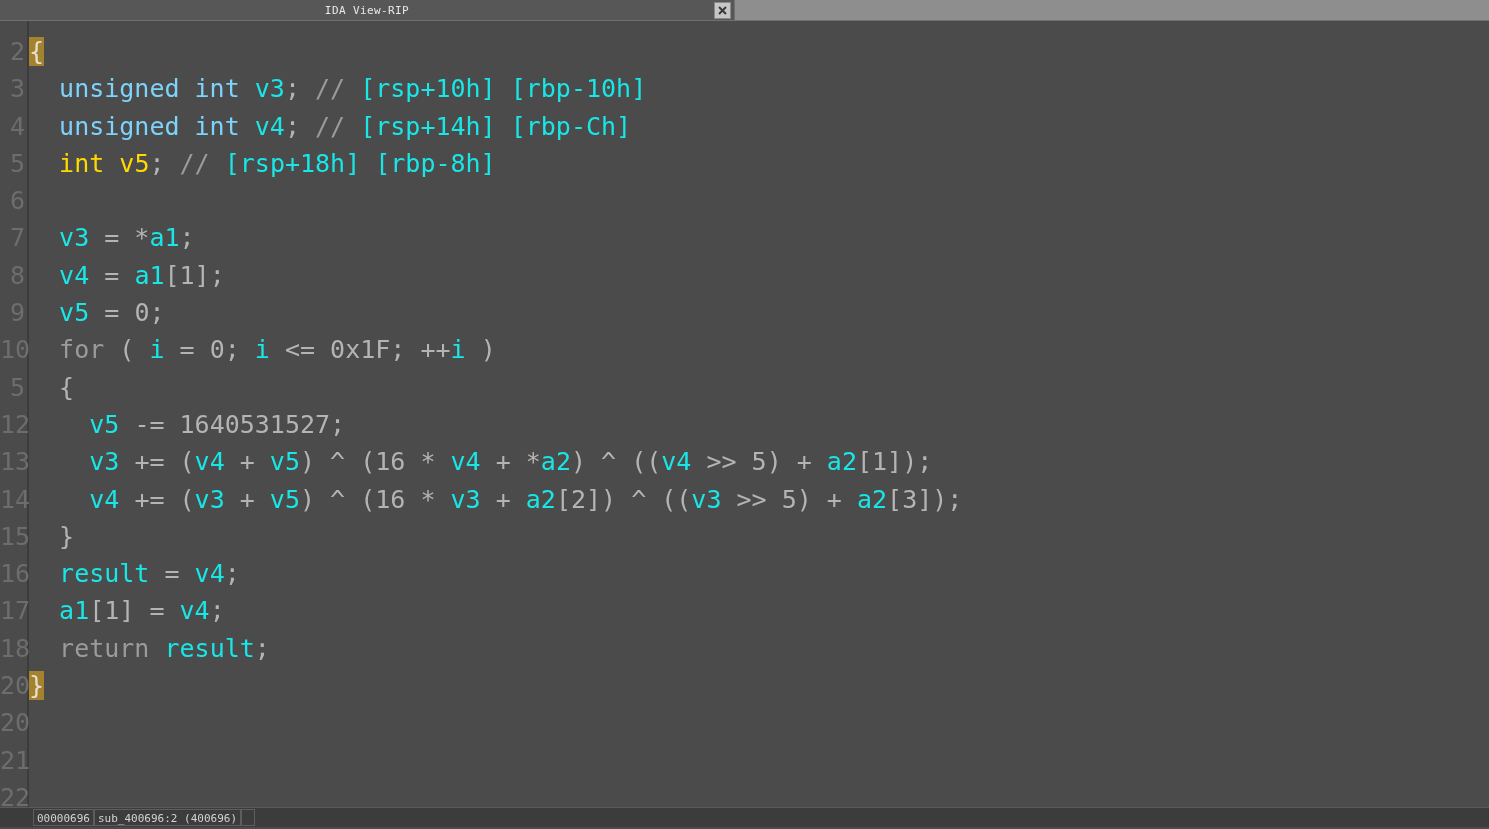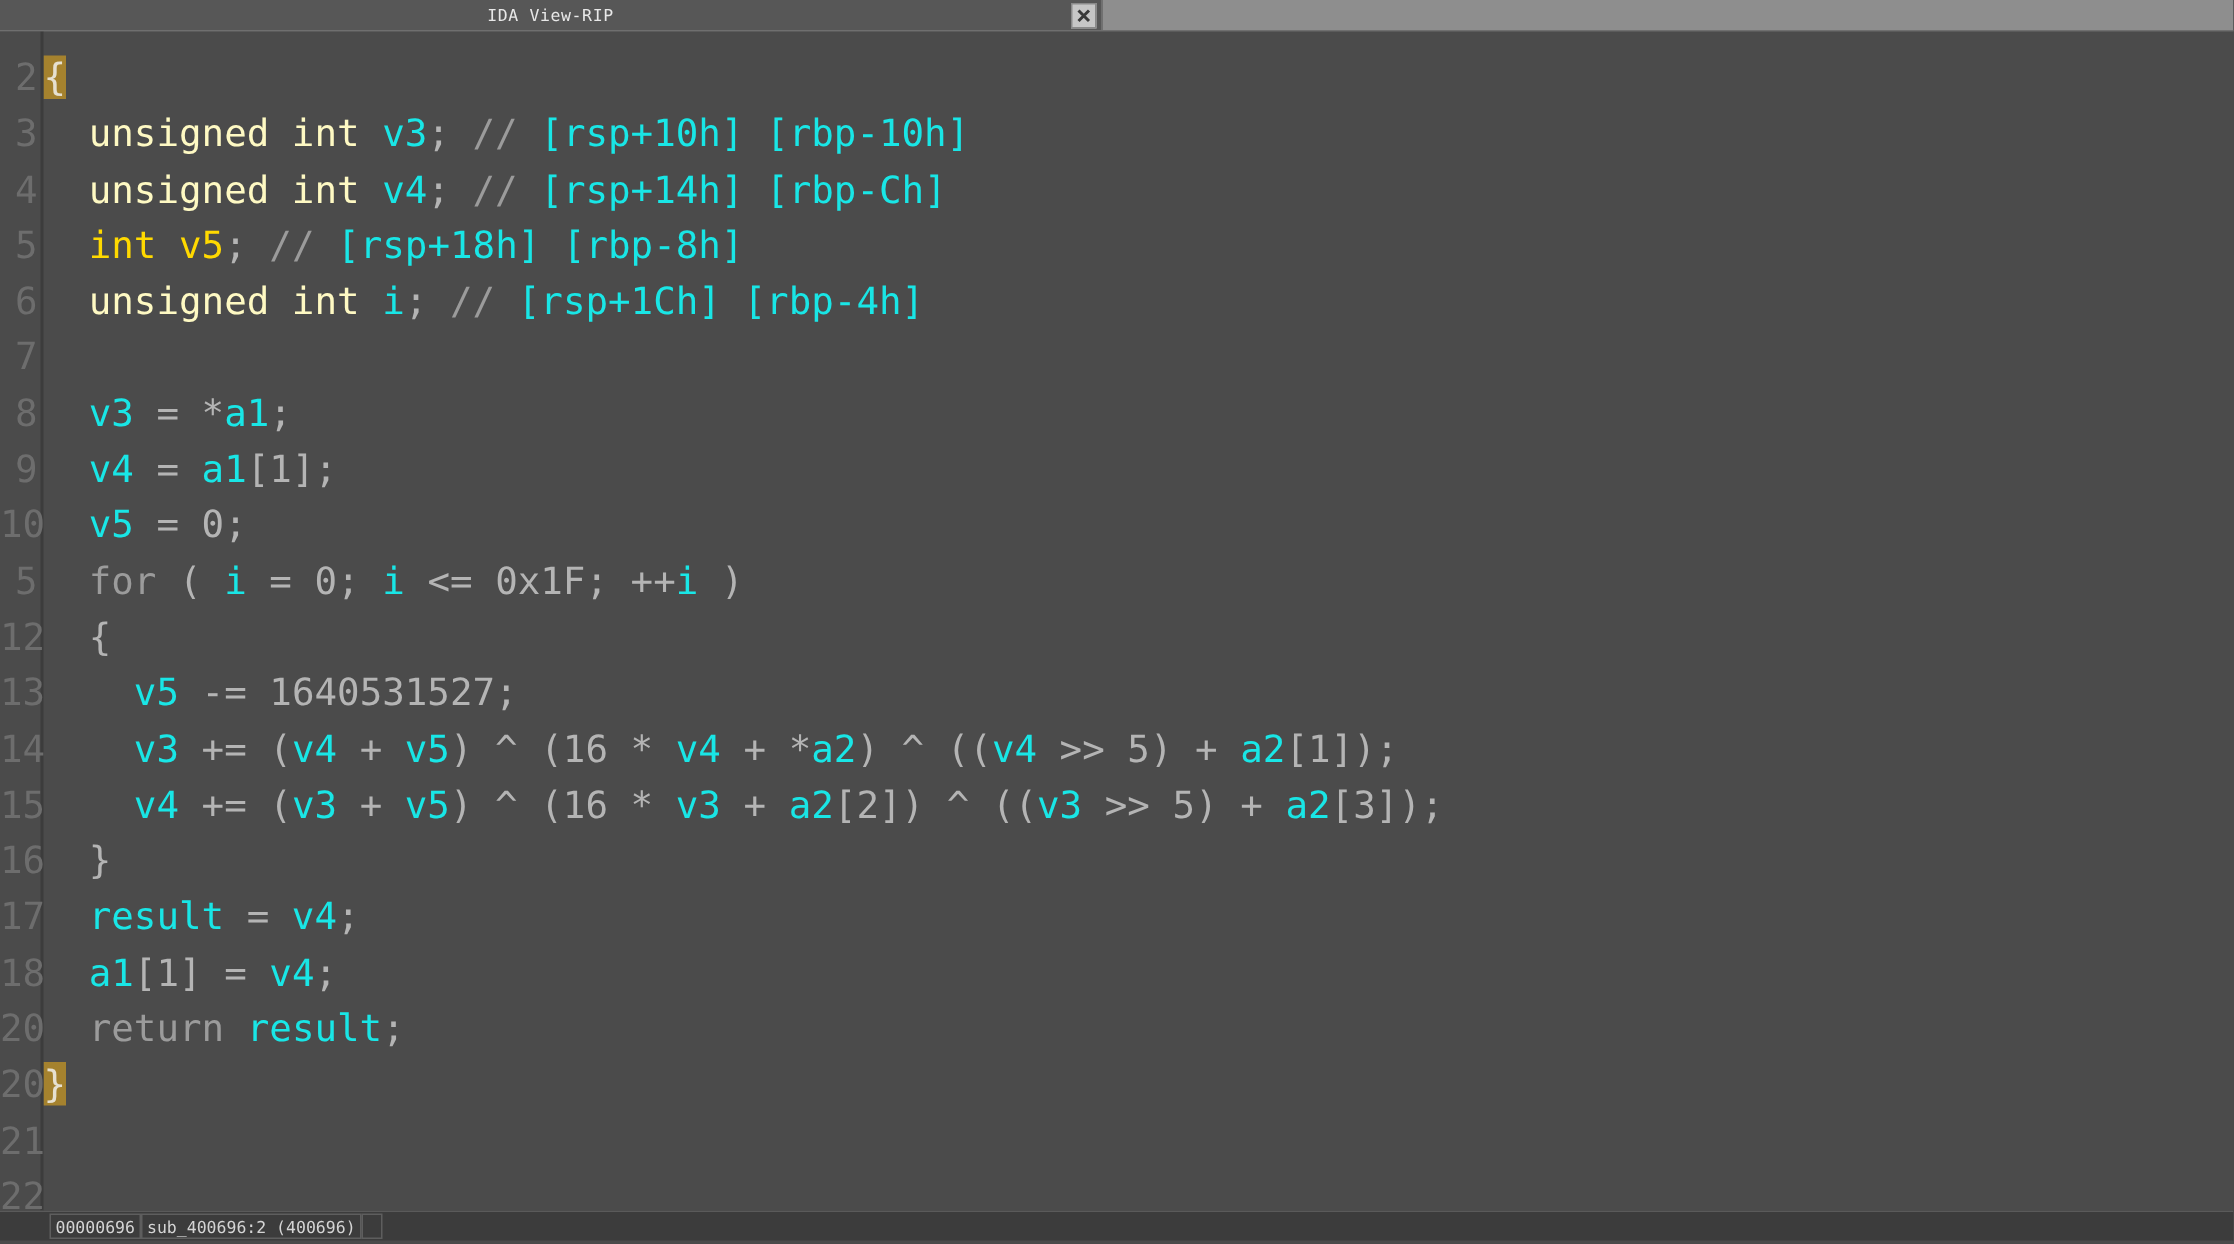--- a/index.html
+++ b/index.html
@@ -107,21 +107,21 @@
   .line {
     height: 37.3px;
     line-height: 37.3px;
     font-size: 25px;
     white-space: pre;
     font-family: "DejaVu Sans Mono", monospace;
     color: #b4b4b4;
   }
   
   .kw     { color: #ffd900; }            
-  .kwdim  { color: #fef9c3; }            
+  .kwdim  { color: #7dd3fc; }            
   .var    { color: #19e6e6; }            
   .fn     { color: #ffd900; }            
   .punc   { color: #b4b4b4; }            
   .num    { color: #b4b4b4; }            
   .cmt    { color: #9b9b9b; }            
   .reg    { color: #19e6e6; }            
   .hl-type{ background: #5c1060; }       
   .hl-brace {
     background: #a5822e;
     color: #e6e0d0;
@@ -203,21 +203,20 @@
       <div class="ln">20</div>
       <div class="ln">20</div>
       <div class="ln">21</div>
       <div class="ln">22</div>
     </div>
   <div class="codearea" id="codearea">
       <div class="line"><span class="hl-brace">{</span></div>
       <div class="line"><span class="punc">  </span><span class="kwdim">unsigned int</span><span class="punc"> </span><span class="var">v3</span><span class="punc">;</span><span class="punc"> </span><span class="cmt">//</span><span class="punc"> </span><span class="reg">[rsp+10h] [rbp-10h]</span></div>
       <div class="line"><span class="punc">  </span><span class="kwdim">unsigned int</span><span class="punc"> </span><span class="var">v4</span><span class="punc">;</span><span class="punc"> </span><span class="cmt">//</span><span class="punc"> </span><span class="reg">[rsp+14h] [rbp-Ch]</span></div>
       <div class="line"><span class="punc">  </span><span class="kw">int</span><span class="punc"> </span><span class="fn">v5</span><span class="punc">;</span><span class="punc"> </span><span class="cmt">//</span><span class="punc"> </span><span class="reg">[rsp+18h] [rbp-8h]</span></div>
-      <div class="line"><span class="punc">  </span><span class="kwdim">unsigned int</span><span class="punc"> </span><span class="var">i</span><span class="punc">;</span><span class="punc"> </span><span class="cmt">//</span><span class="punc"> </span><span class="reg">[rsp+1Ch] [rbp-4h]</span></div>
       <div class="line">&nbsp;</div>
       <div class="line"><span class="punc">  </span><span class="var">v3</span><span class="punc"> = *</span><span class="var">a1</span><span class="punc">;</span></div>
       <div class="line"><span class="punc">  </span><span class="var">v4</span><span class="punc"> = </span><span class="var">a1</span><span class="punc">[</span><span class="num">1</span><span class="punc">];</span></div>
       <div class="line"><span class="punc">  </span><span class="var">v5</span><span class="punc"> = </span><span class="num">0</span><span class="punc">;</span></div>
       <div class="line"><span class="punc">  </span><span class="cmt">for</span><span class="punc"> ( </span><span class="var">i</span><span class="punc"> = </span><span class="num">0</span><span class="punc">; </span><span class="var">i</span><span class="punc"> &lt;= </span><span class="num">0x1F</span><span class="punc">; ++</span><span class="var">i</span><span class="punc"> )</span></div>
       <div class="line"><span class="punc">  {</span></div>
       <div class="line"><span class="punc">    </span><span class="var">v5</span><span class="punc"> -= </span><span class="num">1640531527</span><span class="punc">;</span></div>
       <div class="line"><span class="punc">    </span><span class="var">v3</span><span class="punc"> += (</span><span class="var">v4</span><span class="punc"> + </span><span class="var">v5</span><span class="punc">) ^ (</span><span class="num">16</span><span class="punc"> * </span><span class="var">v4</span><span class="punc"> + *</span><span class="var">a2</span><span class="punc">) ^ ((</span><span class="var">v4</span><span class="punc"> &gt;&gt; </span><span class="num">5</span><span class="punc">) + </span><span class="var">a2</span><span class="punc">[</span><span class="num">1</span><span class="punc">]);</span></div>
       <div class="line"><span class="punc">    </span><span class="var">v4</span><span class="punc"> += (</span><span class="var">v3</span><span class="punc"> + </span><span class="var">v5</span><span class="punc">) ^ (</span><span class="num">16</span><span class="punc"> * </span><span class="var">v3</span><span class="punc"> + </span><span class="var">a2</span><span class="punc">[</span><span class="num">2</span><span class="punc">]) ^ ((</span><span class="var">v3</span><span class="punc"> &gt;&gt; </span><span class="num">5</span><span class="punc">) + </span><span class="var">a2</span><span class="punc">[</span><span class="num">3</span><span class="punc">]);</span></div>
       <div class="line"><span class="punc">  }</span></div>

